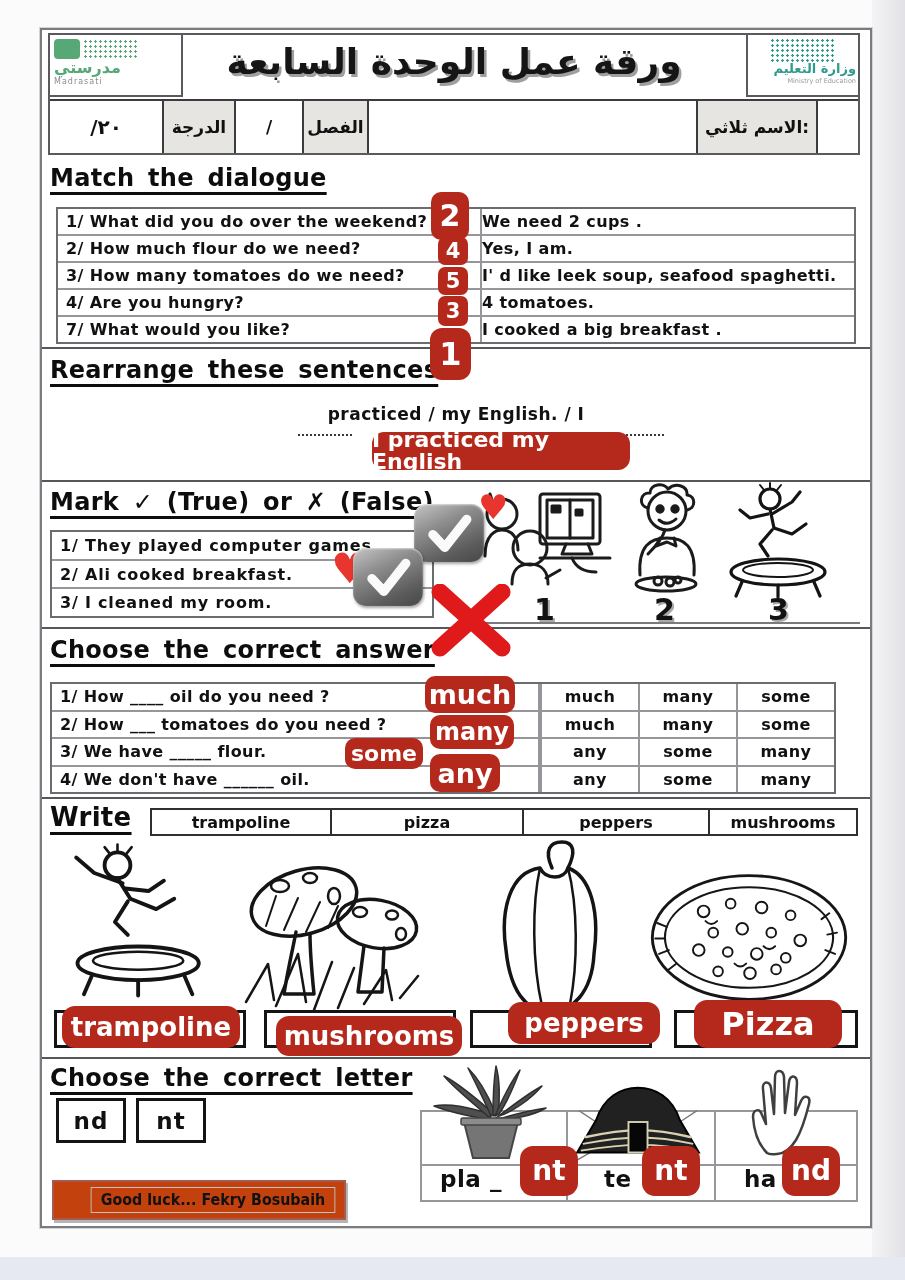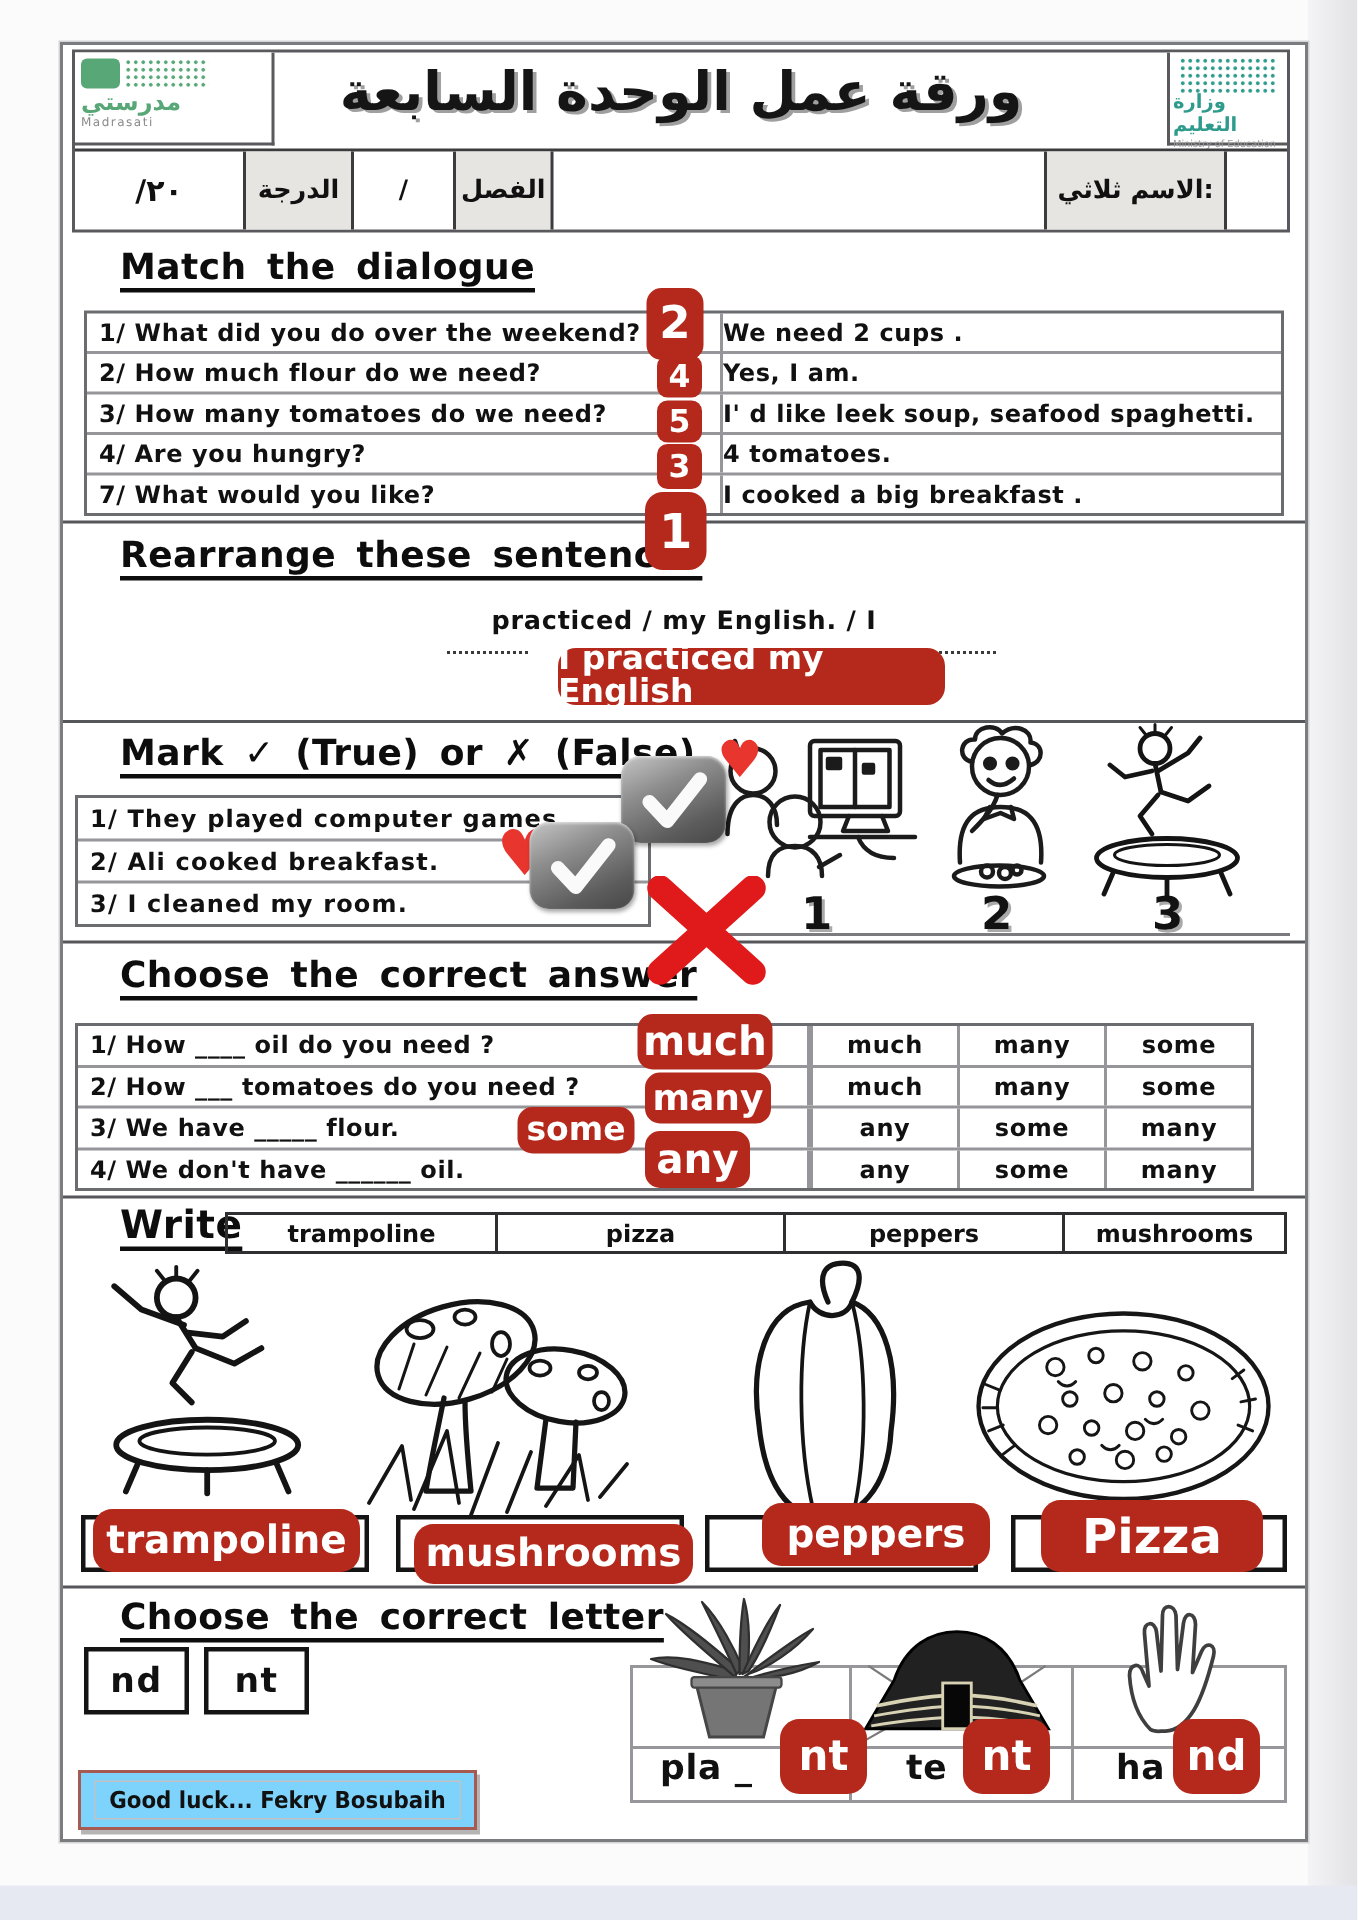--- a/index.html
+++ b/index.html
@@ -5,36 +5,36 @@
   html,body{margin:0;padding:0;background:#fbfbfc;}
   .screen{position:relative;width:905px;height:1280px;overflow:hidden;background:#fbfbfc;font-family:"DejaVu Sans",sans-serif;color:#111;}
   .abs{position:absolute;}
   .strip-right{position:absolute;right:0;top:0;width:33px;height:1280px;background:linear-gradient(90deg,#f4f4f6,#e2e2e6);}
   .strip-bottom{position:absolute;left:0;bottom:0;width:905px;height:23px;background:#e7e9f2;}
   .sheet{position:absolute;left:40px;top:28px;width:828px;height:1196px;background:#fff;border:2px solid #7b7c80;box-shadow:0 0 0 1px #d4d4d6;}
   
   .header-outline{position:absolute;left:6px;top:3px;width:808px;height:118px;border:2px solid #5a5a5e;}
   .logo-box{position:absolute;top:0;height:62px;background:#fff;}
   .logo-left{left:0;width:133px;border-right:2px solid #5a5a5e;border-bottom:2px solid #5a5a5e;padding:3px 4px;box-sizing:border-box;}
-  .logo-right{right:0;width:80px;border-left:2px solid #5a5a5e;border-bottom:2px solid #5a5a5e;text-align:left;padding:3px 2px;box-sizing:border-box;}
+  .logo-right{right:0;width:112px;border-left:2px solid #5a5a5e;border-bottom:2px solid #5a5a5e;text-align:right;padding:3px 2px;box-sizing:border-box;}
   .mrow{display:flex;gap:3px;align-items:center;height:22px;}
   .gsq{width:26px;height:20px;background:#57a777;border-radius:4px;display:inline-block;}
   .gdots{width:56px;height:20px;background-image:radial-gradient(circle,#57a777 1.1px,rgba(87,167,119,.25) 1.2px,transparent 1.4px);background-size:5px 5px;display:inline-block;}
   .m-ar{color:#57a777;font-weight:bold;font-size:16px;line-height:1.05;}
   .m-en{color:#8a8a8a;font-size:8px;letter-spacing:1px;}
   .tdots{width:66px;height:24px;margin:0 auto;background-image:radial-gradient(circle,#2e9b8d 1.2px,rgba(46,155,141,.3) 1.3px,transparent 1.5px);background-size:5px 5px;}
   .t-ar{color:#2e9b8d;font-weight:bold;font-size:13px;line-height:1.15;}
   .t-en{color:#9a9a9a;font-size:6.5px;}
   .main-title{position:absolute;left:125px;right:125px;top:6px;text-align:center;font-size:36px;font-weight:bold;color:#151515;text-shadow:2.5px 2.5px 0 #9f9f9f;}
   .fields{position:absolute;left:0;right:0;bottom:0;height:52px;border-top:2px solid #3c3c3e;display:flex;}
   .fc{display:flex;align-items:center;justify-content:center;border-left:2px solid #3c3c3e;font-weight:bold;font-size:17px;box-sizing:border-box;}
   .fc:first-child{border-left:none;}
   .gray{background:#e6e5e1;}
   
-  .sec-title{position:absolute;font-weight:bold;font-size:24px;color:#0d0d0d;text-decoration:underline;text-decoration-thickness:3px;text-underline-offset:6px;word-spacing:5px;letter-spacing:.3px;white-space:nowrap;margin-left:30px;}
+  .sec-title{position:absolute;font-weight:bold;font-size:24px;color:#0d0d0d;text-decoration:underline;text-decoration-thickness:3px;text-underline-offset:6px;word-spacing:5px;letter-spacing:.3px;white-space:nowrap;}
   .hr{position:absolute;left:0;width:100%;border-top:2px solid #56575b;}
   
   .wtable{position:absolute;border:2px solid #6b6c70;display:flex;flex-direction:column;background:#fff;}
   .trow{flex:1;display:flex;align-items:center;border-top:2px solid #96969a;font-size:16px;font-weight:600;letter-spacing:.4px;}
   .trow:first-child{border-top:none;}
   .tq{flex:0 0 424px;align-self:stretch;display:flex;align-items:center;border-right:2px solid #96969a;padding-left:8px;box-sizing:border-box;}
   .ta{flex:1;}
   .optcell{flex:1;align-self:stretch;display:flex;align-items:center;justify-content:center;border-left:2px solid #96969a;font-size:16px;font-weight:600;}
   
   .badge{position:absolute;background:#b4291c;color:#fff;font-weight:bold;display:flex;align-items:center;justify-content:center;border-radius:10px;line-height:1;z-index:30;font-family:"DejaVu Sans",sans-serif;}
@@ -44,21 +44,21 @@
   .heart{position:absolute;color:#e8362e;z-index:21;line-height:1;}
   .imgnum{position:absolute;font-size:30px;font-weight:800;color:#121212;text-shadow:2px 2px 0 #a9a9a9;z-index:12;}
   
   .ansbox{position:absolute;height:38px;border:3px solid #141414;background:#fff;box-sizing:border-box;}
   .obox{position:absolute;width:70px;height:45px;border:3px solid #141414;display:flex;align-items:center;justify-content:center;font-size:23px;font-weight:bold;letter-spacing:1px;box-sizing:border-box;}
   
   .lt-table{position:absolute;left:378px;top:1080px;width:438px;height:92px;border:2px solid #97979b;box-sizing:border-box;}
   .lt-v{position:absolute;top:0;bottom:0;border-left:2px solid #97979b;}
   .lt-h{position:absolute;left:0;right:0;top:52px;border-top:2px solid #97979b;}
   .stem{position:absolute;font-size:23px;font-weight:600;z-index:10;letter-spacing:.5px;}
-  .goodluck{position:absolute;left:10px;top:1150px;width:262px;height:36px;border:2px solid #a65a52;background:#7dd3fc;box-shadow:2px 3px 0 #b5b5b5;display:flex;align-items:center;justify-content:center;z-index:5;}
+  .goodluck{position:absolute;left:10px;top:1150px;width:262px;height:36px;border:2px solid #a65a52;background:#c2410c;box-shadow:2px 3px 0 #b5b5b5;display:flex;align-items:center;justify-content:center;z-index:5;padding-left:28px;}
   .gl-inner{display:block;border:1px solid #c2c2c2;padding:3px 10px;font-weight:bold;font-size:15.5px;transform:scaleX(.92);white-space:nowrap;}
   svg{display:block;}
   .lineart{position:absolute;z-index:8;}
 </style>
 </head>
 <body>
 
 <div class="screen">
   <div class="strip-right"></div>
   <div class="strip-bottom"></div>

